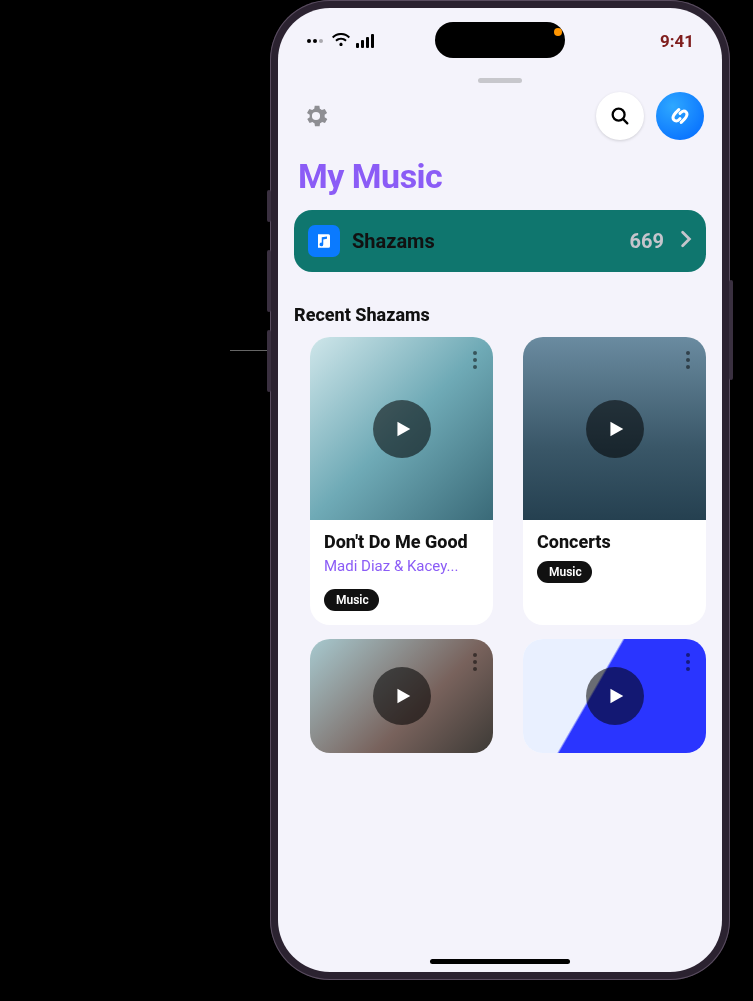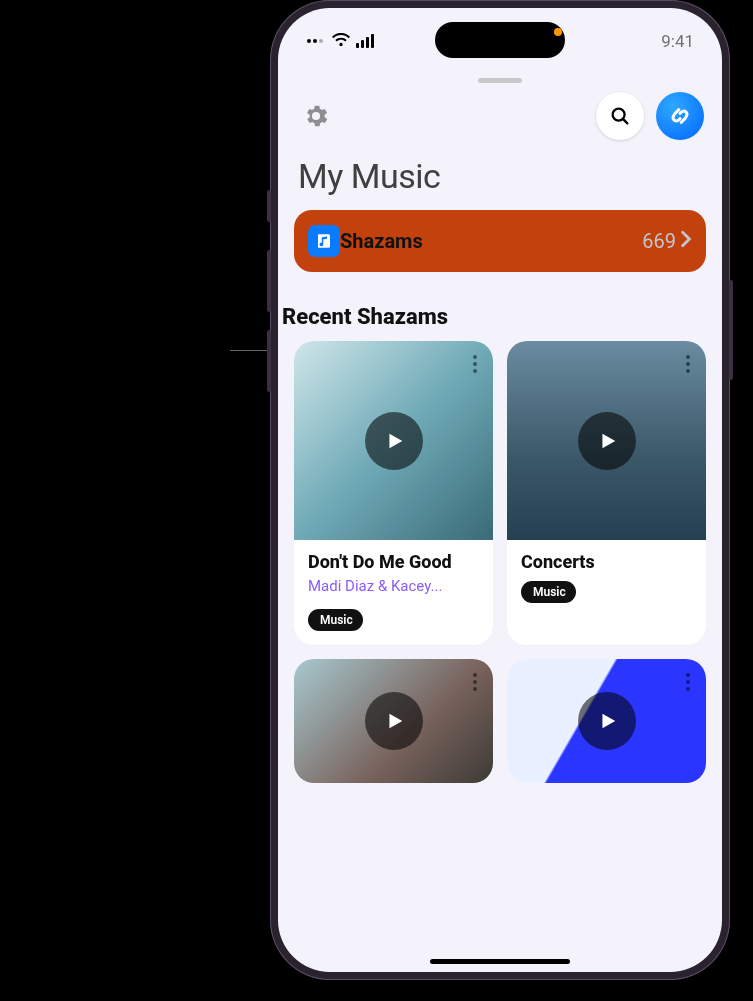--- a/index.html
+++ b/index.html
@@ -47,23 +47,23 @@
     display: flex;
     flex-direction: column;
   }
   .status-bar {
     height: 54px;
     display: flex;
     align-items: center;
     justify-content: space-between;
     padding: 12px 28px 0;
     position: relative;
-    font-weight: 400;
+    font-weight: 700;
     font-size: 17px;
-    color: #737373;
+    color: #7f1d1d;
   }
   .status-left { display:flex; gap:6px; align-items:center; }
   .status-right { display:flex; gap:6px; align-items:center; }
   .dynamic-island {
     position: absolute;
     left: 50%;
     transform: translateX(-50%);
     top: 14px;
     width: 130px;
     height: 36px;
@@ -94,51 +94,53 @@
     align-items:center;
     justify-content:space-between;
     padding: 30px 18px 0;
   }
   .gear-btn { width:40px; height:40px; display:flex; align-items:center; justify-content:center; color:#8e8e93; }
   .header-right { display:flex; gap:12px; align-items:center; }
   .circle-btn { width:48px; height:48px; border-radius:24px; display:flex; align-items:center; justify-content:center; }
   .search-circle { background:#fff; box-shadow:0 1px 3px rgba(0,0,0,.15); color:#000; }
   .shazam-circle { background:#0b84ff; background: radial-gradient(circle at 35% 30%, #2ea8ff, #0066ff); color:#fff; }
 
-  .page-title { font-size:34px; font-weight:400; color:#404040; padding:16px 20px 14px; letter-spacing:-0.5px;}
+  .page-title { font-size:34px; font-weight:700; color:#8b5cf6; padding:16px 20px 14px; letter-spacing:-0.5px;}
 
   .list-card {
     margin: 0 16px 12px;
-    background:#c2410c;
+    background:#0f766e;
     border-radius:18px;
     height:62px;
     display:flex;
     align-items:center;
     padding:0 14px;
+    gap:12px;
   }
   .list-icon { width:32px; height:32px; border-radius:7px; background:#0a7aff; display:flex; align-items:center; justify-content:center; color:#fff; }
   .list-label { flex:1; font-size:20px; font-weight:700; color:#111; }
-  .list-count { font-size:20px; font-weight:400; color:#c5c5cc; margin-right:4px; }
+  .list-count { font-size:20px; font-weight:700; color:#c5c5cc; margin-right:4px; }
   .chevron { color:#c5c5cc; }
 
-  .section-title { font-size:22px; font-weight:800; color:#111; padding:20px 4px 12px; }
+  .section-title { font-size:18px; font-weight:800; color:#111; padding:20px 16px 12px; }
 
   .grid {
     display:grid;
     grid-template-columns: 1fr 1fr;
     gap:14px;
     padding:0 16px 0;
   }
   .track-card {
     background:#fff;
     border-radius:20px;
     overflow:hidden;
     display:flex;
     flex-direction:column;
     position:relative;
+    margin-left:16px;
   }
   .art {
     width:100%;
     aspect-ratio:1/1;
     position:relative;
     display:flex;
     align-items:center;
     justify-content:center;
   }
   .art.peek { aspect-ratio: 1.6/1; }

